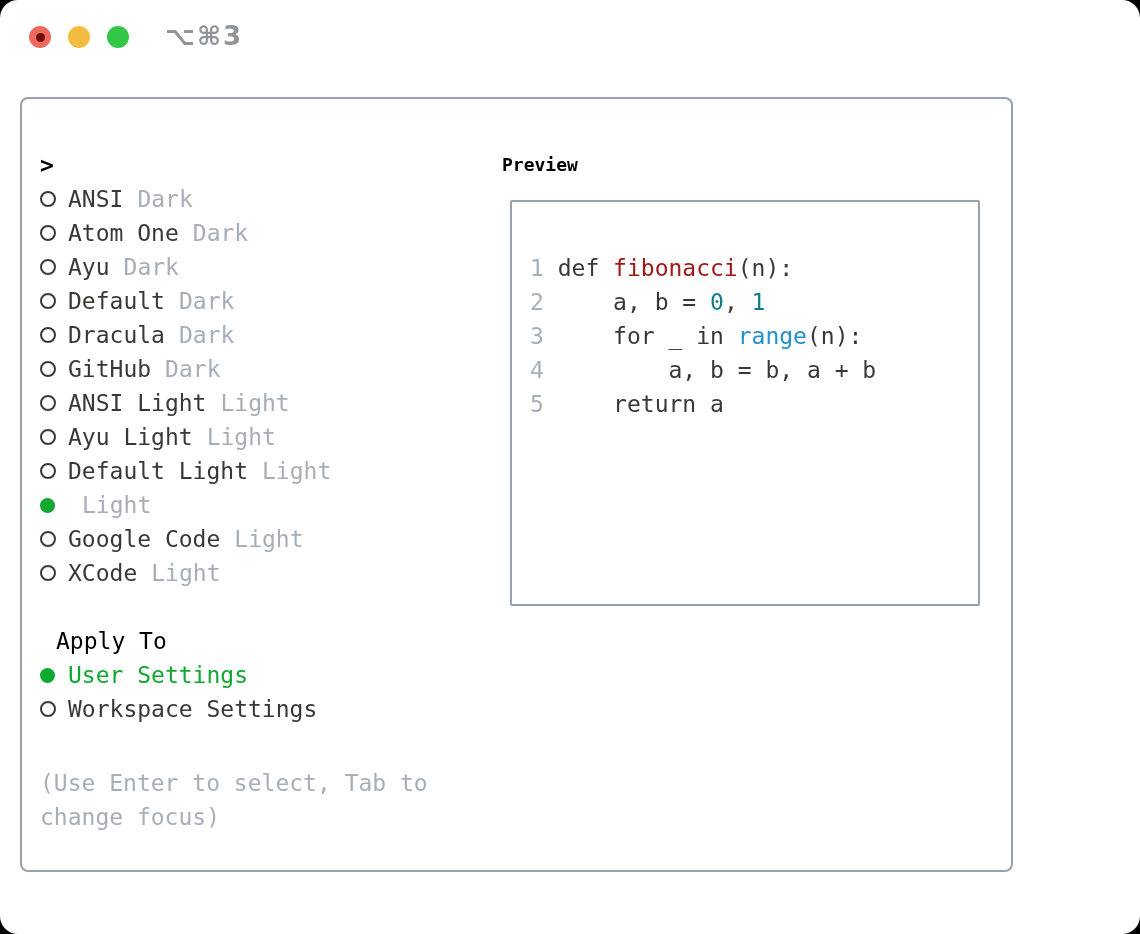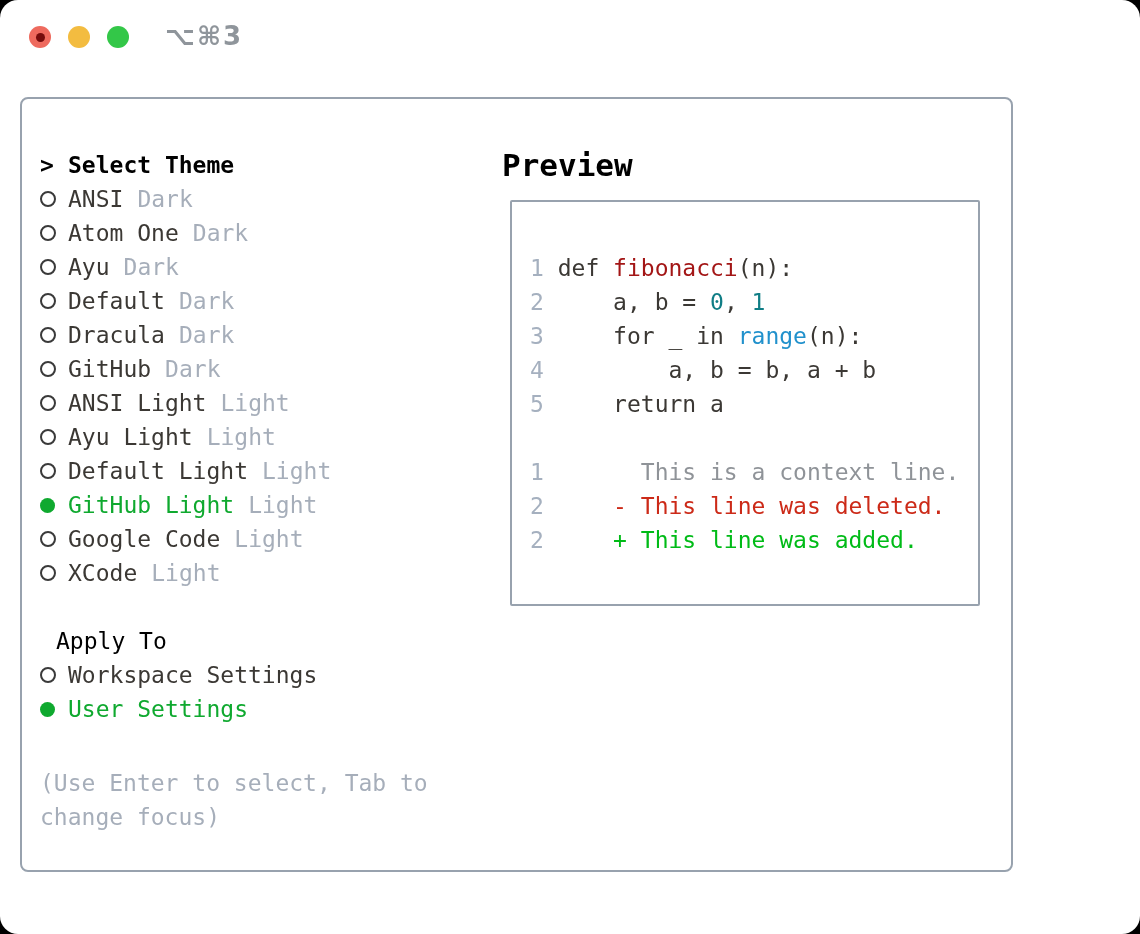--- a/index.html
+++ b/index.html
@@ -53,21 +53,21 @@
   .theme-row.selected .theme-name { color: var(--accent-green, #0fa92f); }
   .theme-variant { color: var(--muted-gray, #a6aeba); margin-left: 14px; }
   .spacer { height: 34px; }
   .apply-header { margin-left: 16px; color: var(--heading-black, #000); height: 34px; }
   .apply-row.selected .opt-label { color: var(--accent-green, #0fa92f); }
   .hint { margin-top: 40px; width: 430px; color: var(--muted-gray, #a6aeba);
           white-space: normal; line-height: 34px; }
   
   .preview-label {
     position: absolute; left: 480px; top: 49px;
-    font-size: 31px; line-height: 34px; font-weight: bold;
+    font-size: 18px; line-height: 34px; font-weight: bold;
     color: var(--heading-black, #000);
   }
   .preview-box {
     position: absolute; left: 488px; top: 101px;
     width: 470px; height: 406px;
     border: 2px solid var(--panel-border, #98a2ae);
     border-radius: 2px;
     box-sizing: border-box;
     padding: 49px 0 0 18px;
     overflow: hidden;
@@ -95,62 +95,56 @@
     <div class="traffic minimize"></div>
     <div class="traffic zoom"></div>
     <div class="tb-title">⌥⌘3</div>
   </div>
 
   <div class="panel">
 
     <div class="left-col">
       <div class="row">
         <span class="cell-bullet hdr-prefix">&gt;</span>
-        <span class="hdr-label">Select Theme</span>
       </div>
 
       <div id="theme-list">
           <div class="row theme-row"><span class="cell-bullet"><span class="circle"></span></span><span class="theme-name">ANSI</span><span class="theme-variant">Dark</span></div>
           <div class="row theme-row"><span class="cell-bullet"><span class="circle"></span></span><span class="theme-name">Atom One</span><span class="theme-variant">Dark</span></div>
           <div class="row theme-row"><span class="cell-bullet"><span class="circle"></span></span><span class="theme-name">Ayu</span><span class="theme-variant">Dark</span></div>
           <div class="row theme-row"><span class="cell-bullet"><span class="circle"></span></span><span class="theme-name">Default</span><span class="theme-variant">Dark</span></div>
           <div class="row theme-row"><span class="cell-bullet"><span class="circle"></span></span><span class="theme-name">Dracula</span><span class="theme-variant">Dark</span></div>
           <div class="row theme-row"><span class="cell-bullet"><span class="circle"></span></span><span class="theme-name">GitHub</span><span class="theme-variant">Dark</span></div>
           <div class="row theme-row"><span class="cell-bullet"><span class="circle"></span></span><span class="theme-name">ANSI Light</span><span class="theme-variant">Light</span></div>
           <div class="row theme-row"><span class="cell-bullet"><span class="circle"></span></span><span class="theme-name">Ayu Light</span><span class="theme-variant">Light</span></div>
           <div class="row theme-row"><span class="cell-bullet"><span class="circle"></span></span><span class="theme-name">Default Light</span><span class="theme-variant">Light</span></div>
-          <div class="row theme-row selected"><span class="cell-bullet"><span class="circle filled"></span></span><span class="theme-name">GitHub Light</span><span class="theme-variant">Light</span></div>
+          <div class="row theme-row selected"><span class="cell-bullet"><span class="circle filled"></span></span><span class="theme-variant">Light</span></div>
           <div class="row theme-row"><span class="cell-bullet"><span class="circle"></span></span><span class="theme-name">Google Code</span><span class="theme-variant">Light</span></div>
           <div class="row theme-row"><span class="cell-bullet"><span class="circle"></span></span><span class="theme-name">XCode</span><span class="theme-variant">Light</span></div>
         </div>
 
       <div class="spacer"></div>
 
       <div class="row apply-header">Apply To</div>
 
       <div id="apply-list">
+          <div class="row apply-row selected"><span class="cell-bullet"><span class="circle filled"></span></span><span class="opt-label">User Settings</span></div>
           <div class="row apply-row"><span class="cell-bullet"><span class="circle"></span></span><span class="opt-label">Workspace Settings</span></div>
-          <div class="row apply-row selected"><span class="cell-bullet"><span class="circle filled"></span></span><span class="opt-label">User Settings</span></div>
         </div>
 
       <div class="hint">(Use Enter to select, Tab to change focus)</div>
     </div>
 
     <div class="preview-label">Preview</div>
 
     <div class="preview-box">
       <div id="code-lines">
           <div class="cline"><span class="lno">1 </span><span class="tok-plain">def </span><span class="tok-fn">fibonacci</span><span class="tok-plain">(n):</span></div>
           <div class="cline"><span class="lno">2 </span><span class="tok-plain">    a, b = </span><span class="tok-num">0</span><span class="tok-plain">, </span><span class="tok-num">1</span></div>
           <div class="cline"><span class="lno">3 </span><span class="tok-plain">    for _ in </span><span class="tok-call">range</span><span class="tok-plain">(n):</span></div>
           <div class="cline"><span class="lno">4 </span><span class="tok-plain">        a, b = b, a + b</span></div>
           <div class="cline"><span class="lno">5 </span><span class="tok-plain">    return a</span></div>
         </div>
       <div class="cline"></div>
-      <div id="diff-lines">
-          <div class="cline"><span class="lno">1 </span><span class="diff-context">      This is a context line.</span></div>
-          <div class="cline"><span class="lno">2 </span><span class="diff-del">    - This line was deleted.</span></div>
-          <div class="cline"><span class="lno">2 </span><span class="diff-add">    + This line was added.</span></div>
-        </div>
     </div>
 
   </div>
 </div>
 
 </body></html>

